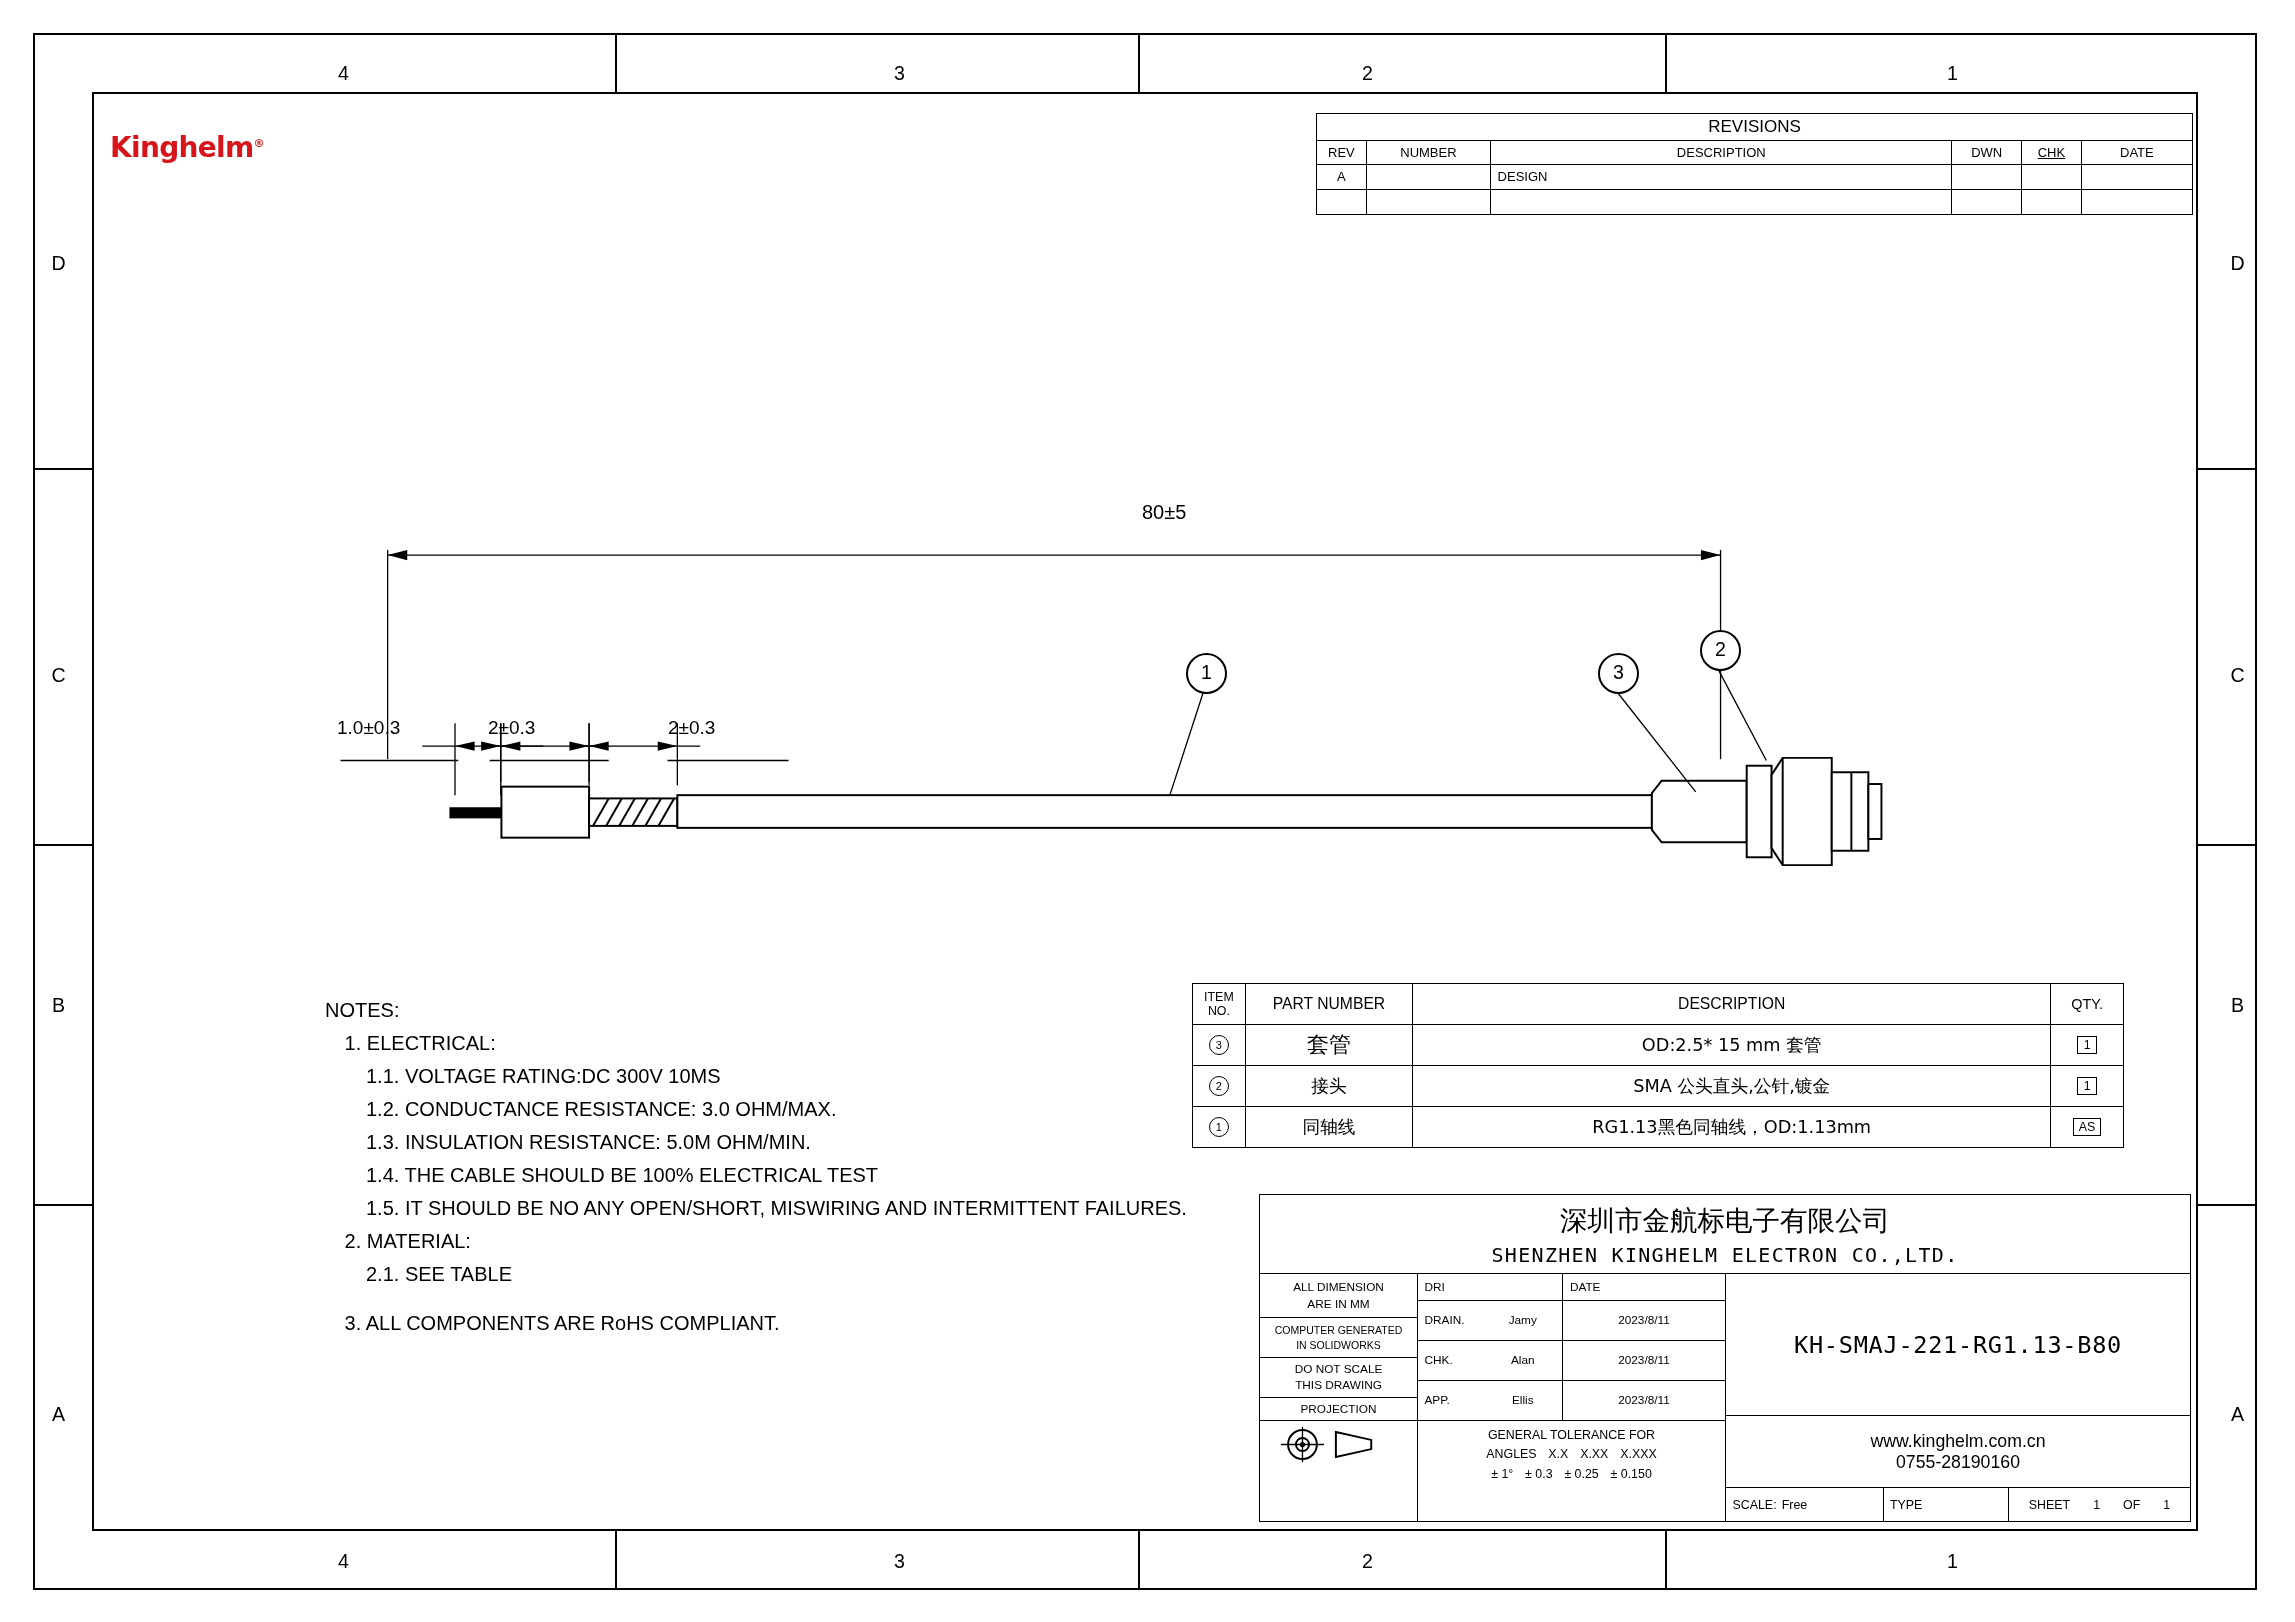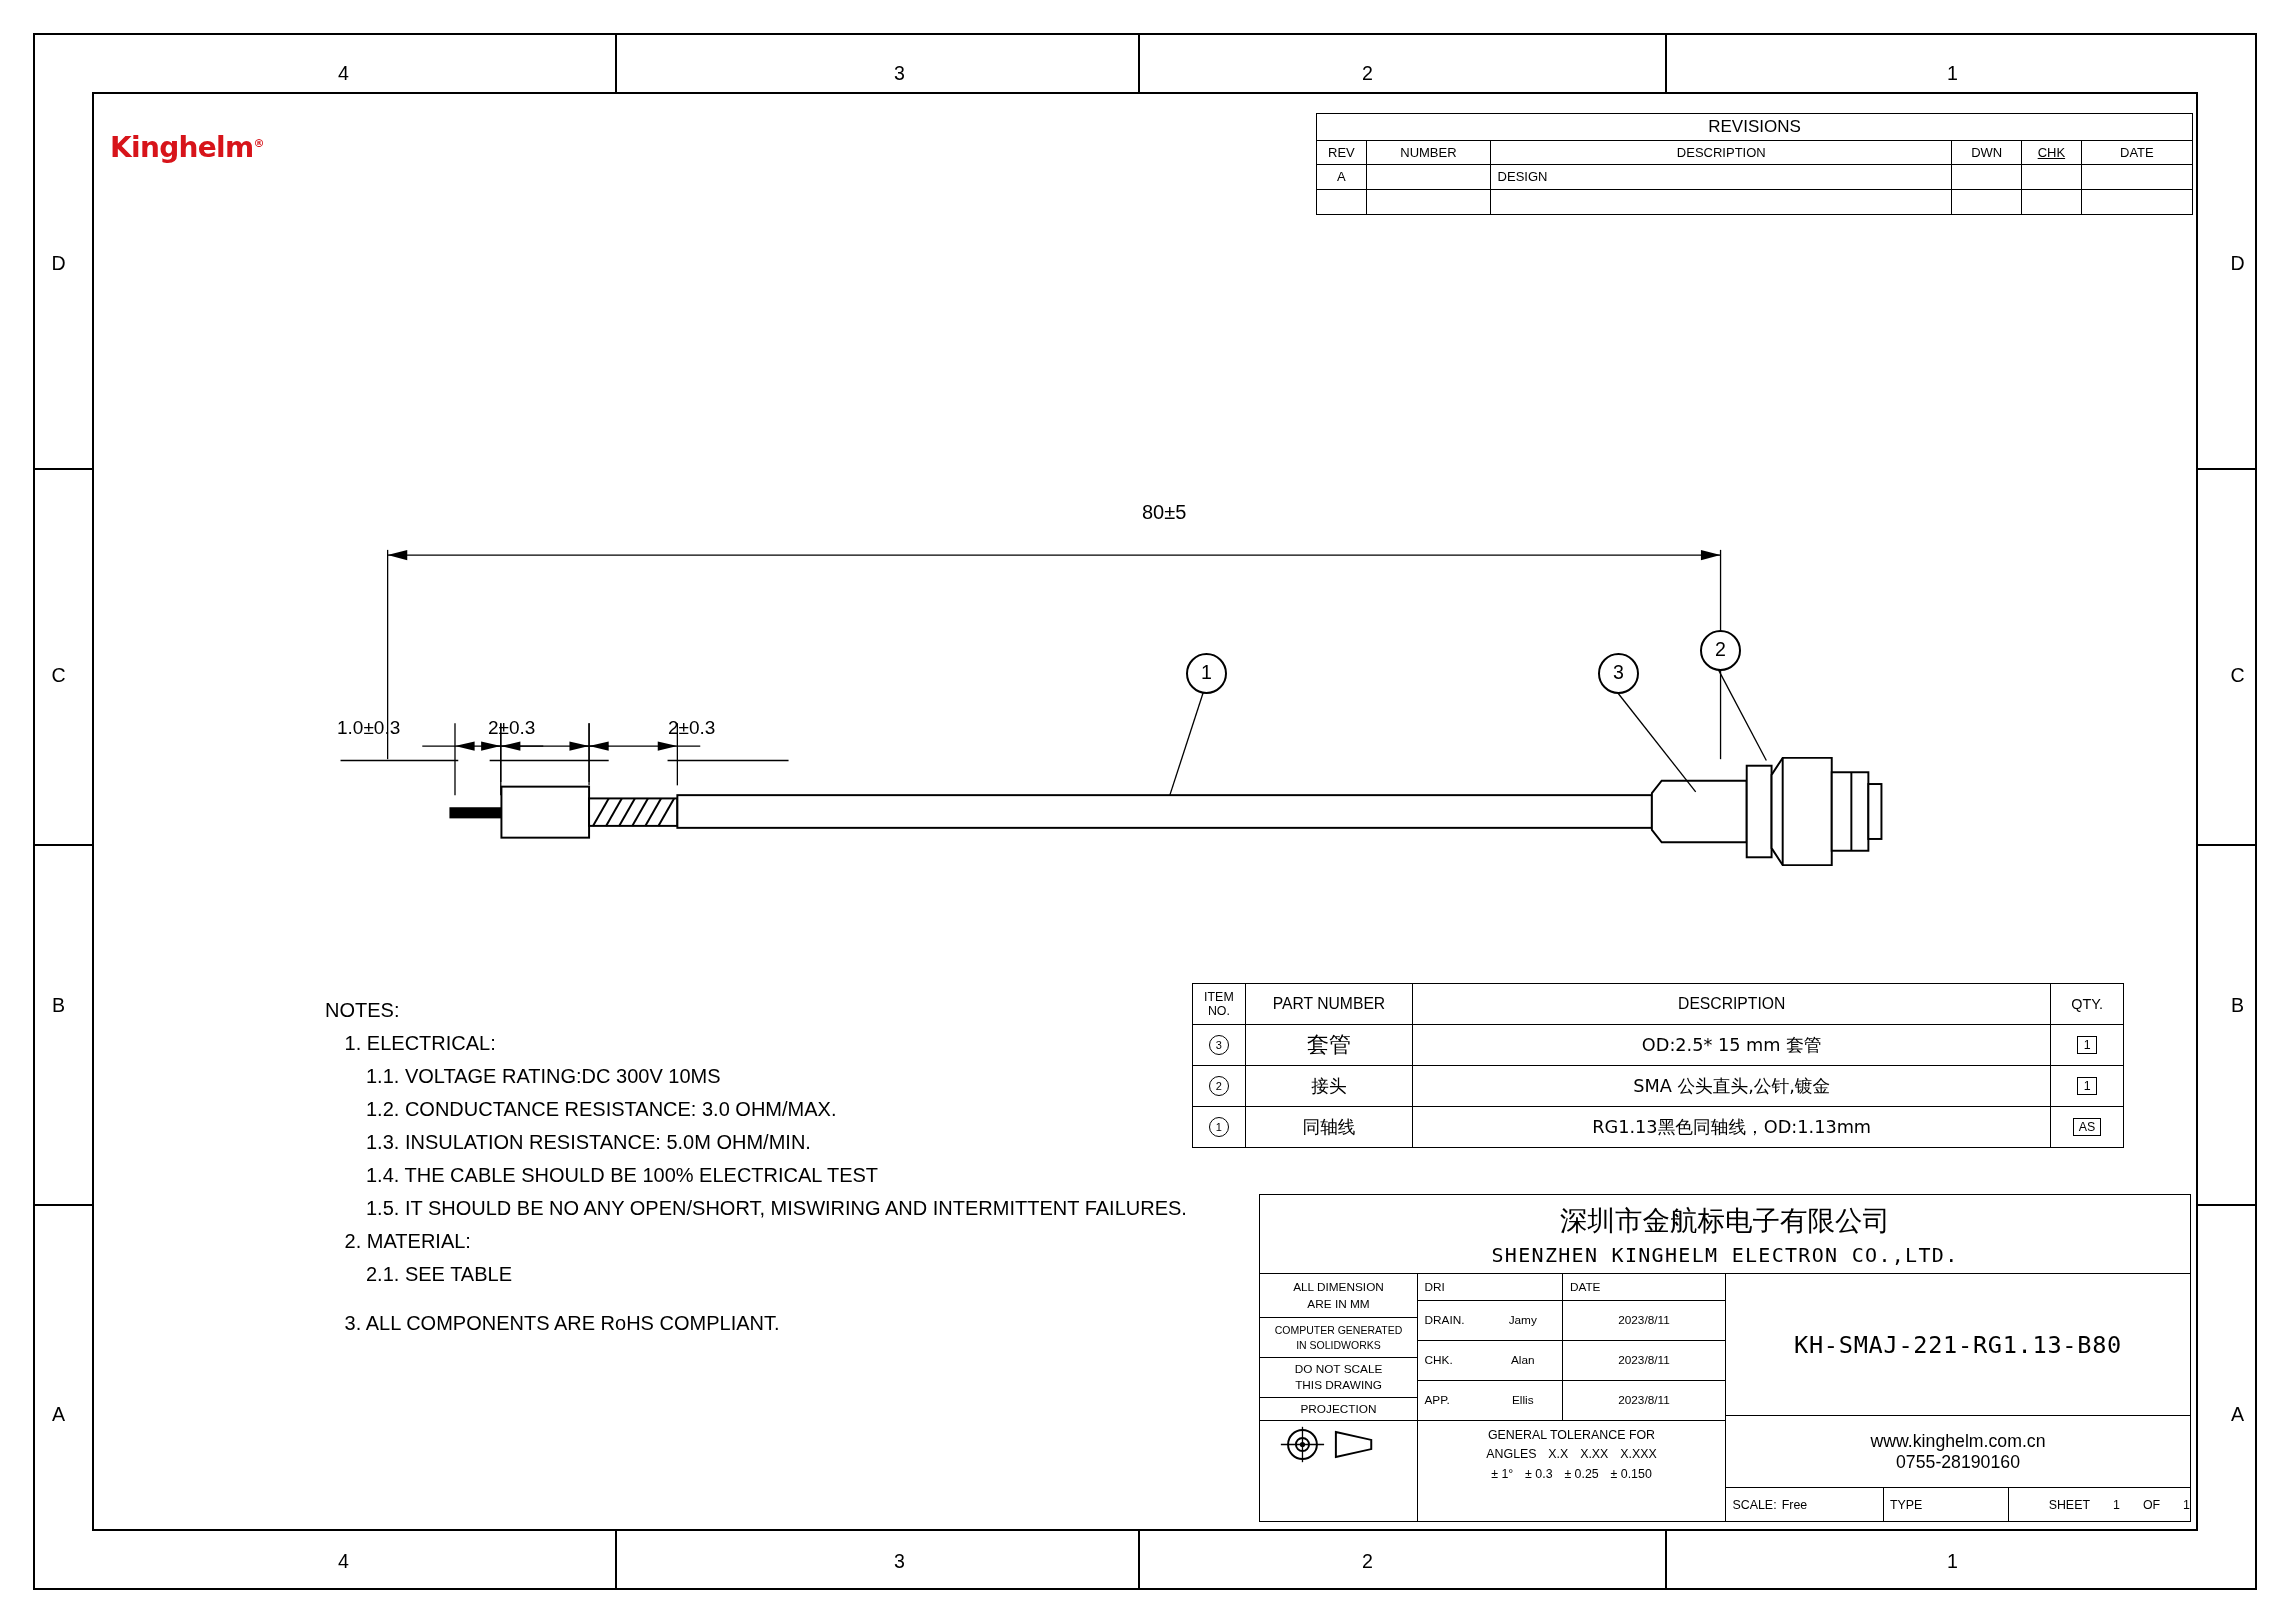--- a/index.html
+++ b/index.html
@@ -346,21 +346,21 @@
           <div class="tel">0755-28190160</div>
         </div>
         <div style="height:33px;display:flex;align-items:stretch;font-size:12.4px;">
           <div style="width:150px;border-right:1.3px solid #000;display:flex;align-items:center;padding-left:6.5px;gap:5.2px;">
             <span>SCALE:</span>
             <span>Free</span>
           </div>
           <div style="width:118px;border-right:1.3px solid #000;display:flex;align-items:center;padding-left:6.5px;">
             <span>TYPE</span>
           </div>
-          <div style="flex:1;display:flex;align-items:center;justify-content:flex-end;gap:23px;">
+          <div style="flex:1;display:flex;align-items:center;justify-content:center;gap:23px;">
             <span>SHEET</span>
             <span>1</span>
             <span>OF</span>
             <span>1</span>
           </div>
         </div>
       </div>
     </div>
   </div>
 

